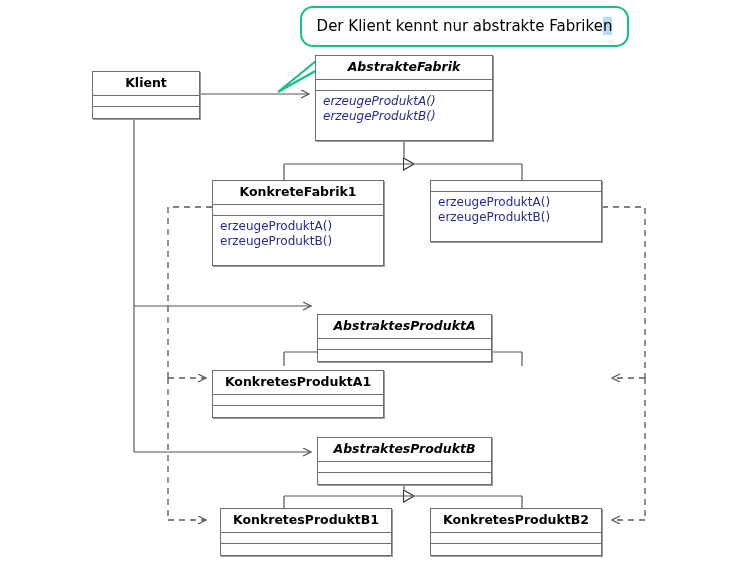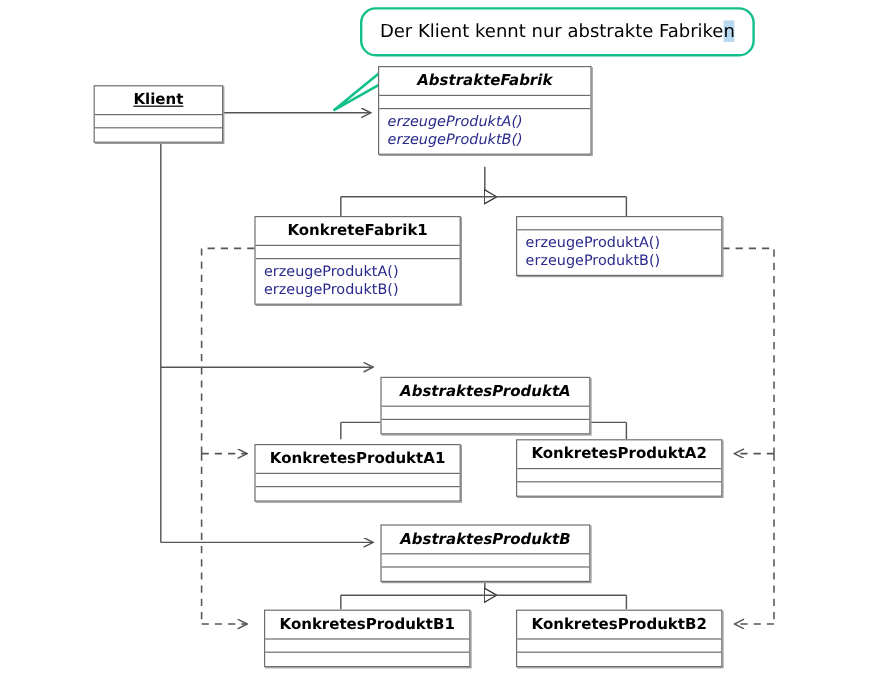--- a/index.html
+++ b/index.html
@@ -53,21 +53,21 @@
   }
   .uml-compartment {
     box-sizing: border-box;
     border-bottom: 1px solid #6e6e6e;
     min-height: 9px;
   }
   .uml-compartment:last-child {
     border-bottom: none;
   }
   .uml-compartment.ops {
-    padding: 3px 6px 4px 7px;
+    padding: 3px 6px 16px 7px;
   }
   .uml-op {
     color: #2a2a8c;
     font-size: 12px;
     line-height: 15px;
     white-space: nowrap;
   }
   .uml-op.abstract {
     font-style: italic;
   }
@@ -170,21 +170,21 @@
 
     <g>
       <polyline points="322,56 278,92 342,56" fill="none" stroke="#13c08b" stroke-width="2.2" stroke-linejoin="miter"></polyline>
     </g>
   </svg>
 
   <div id="callout">
     <div class="line"><span>Der Klient kennt nur abstrakte Fabrike</span><span class="sel-highlight">n</span></div>
   </div>
 
-  <div class="uml-class" style="left:78px; top:71px; width:108px;text-decoration:underline;">
+  <div class="uml-class" style="left:92px; top:71px; width:108px;">
     <div class="uml-title">Klient</div>
     <div class="uml-compartment empty"></div>
     <div class="uml-compartment empty"></div>
   </div>
 
   <div class="uml-class" style="left:315px; top:55px; width:178px;">
     <div class="uml-title abstract">AbstrakteFabrik</div>
     <div class="uml-compartment empty"></div>
     <div class="uml-compartment ops">
       <div class="uml-op abstract">erzeugeProduktA()</div>
@@ -214,25 +214,20 @@
     <div class="uml-compartment empty"></div>
     <div class="uml-compartment empty"></div>
   </div>
 
   <div class="uml-class" style="left:212px; top:370px; width:172px;">
     <div class="uml-title">KonkretesProduktA1</div>
     <div class="uml-compartment empty"></div>
     <div class="uml-compartment empty"></div>
   </div>
 
-  <div class="uml-class" style="left:430px; top:366px; width:172px;">
-    <div class="uml-title">KonkretesProduktA2</div>
-    <div class="uml-compartment empty"></div>
-    <div class="uml-compartment empty"></div>
-  </div>
 
   <div class="uml-class" style="left:317px; top:437px; width:175px;">
     <div class="uml-title abstract">AbstraktesProduktB</div>
     <div class="uml-compartment empty"></div>
     <div class="uml-compartment empty"></div>
   </div>
 
   <div class="uml-class" style="left:220px; top:508px; width:172px;">
     <div class="uml-title">KonkretesProduktB1</div>
     <div class="uml-compartment empty"></div>

